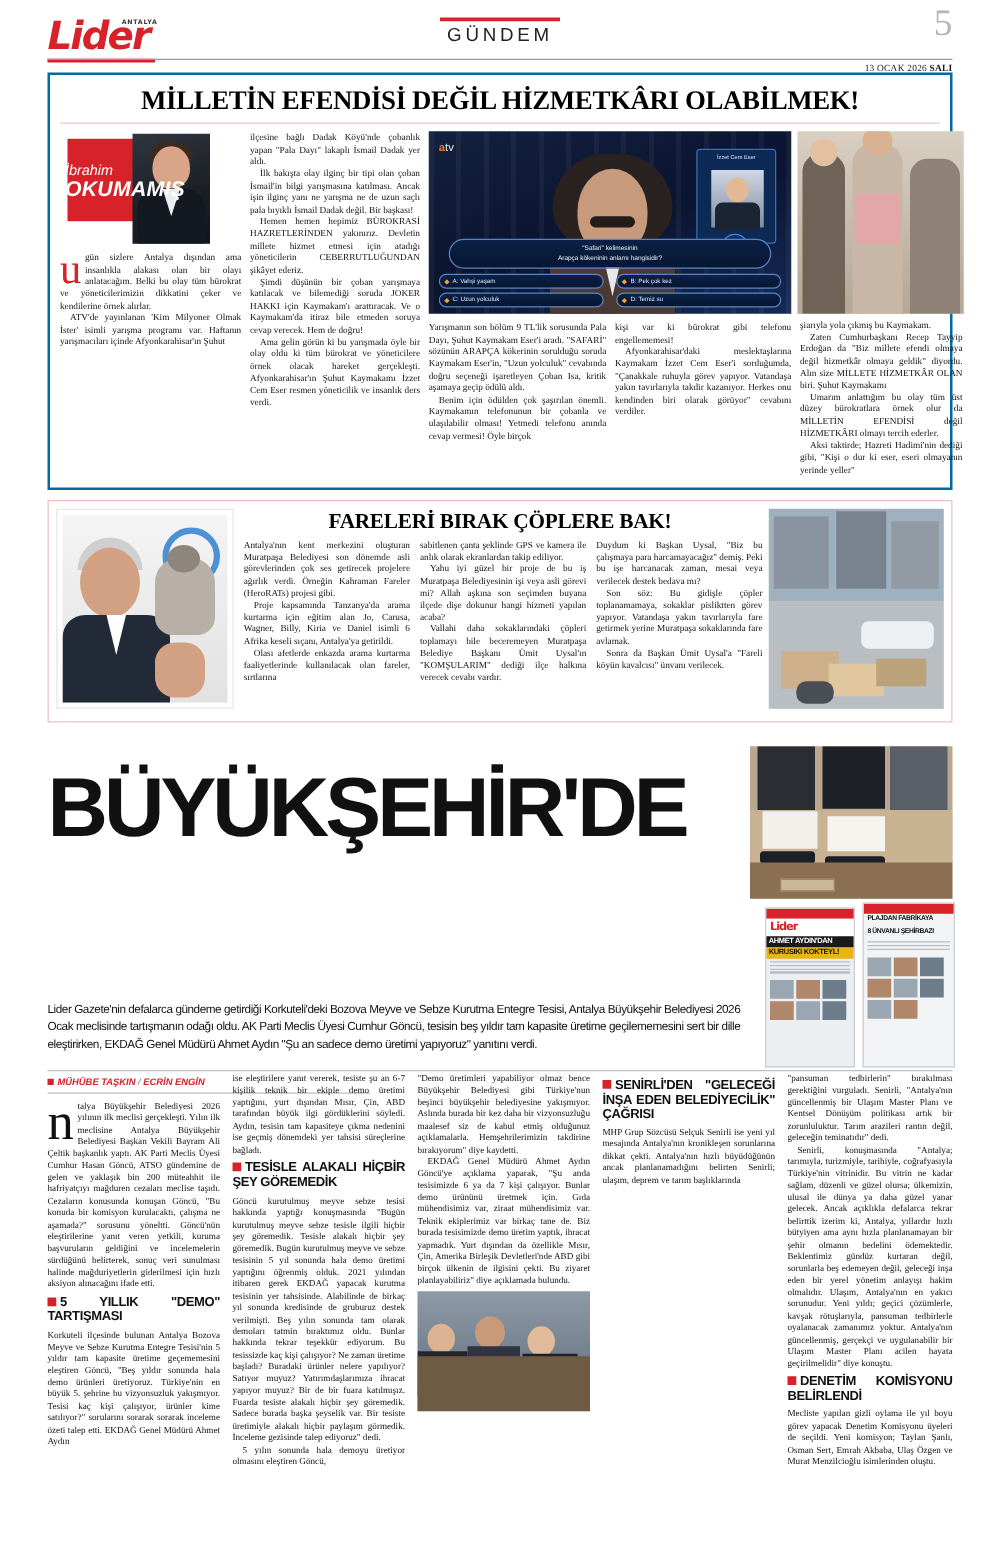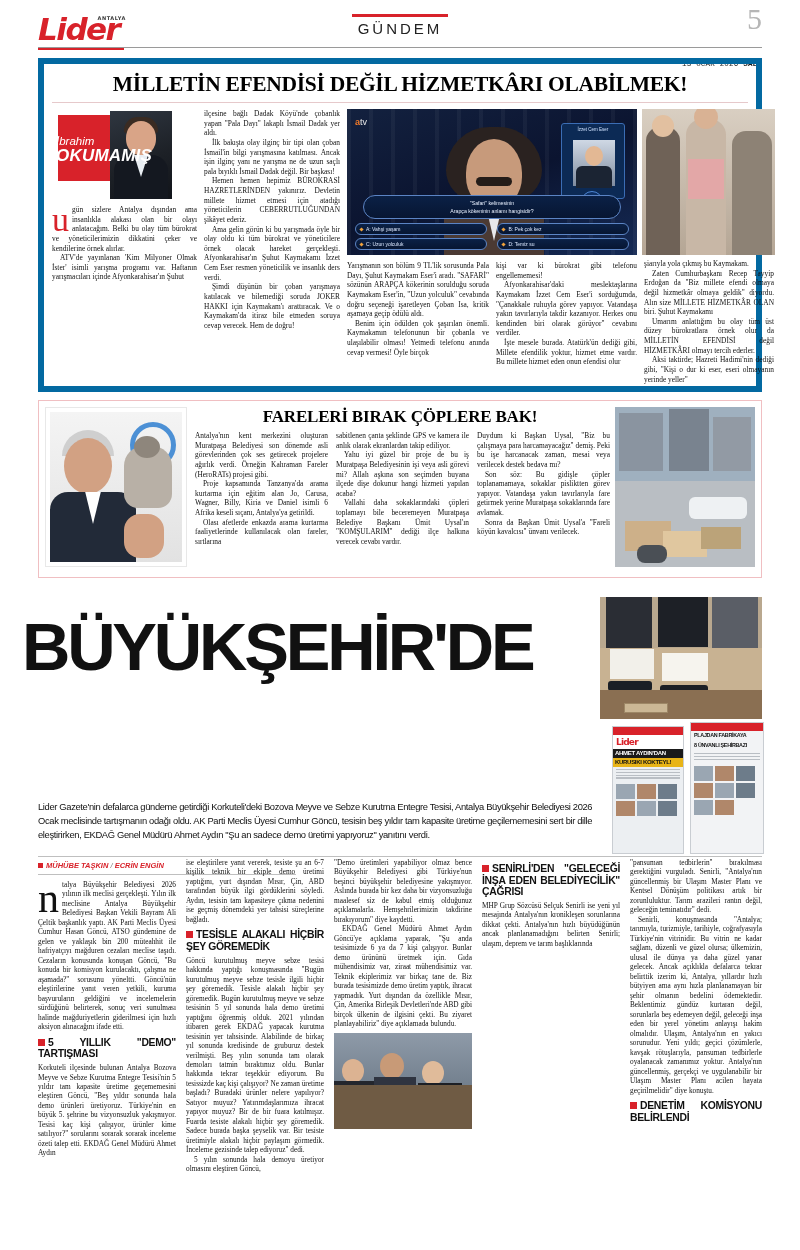--- a/index.html
+++ b/index.html
@@ -46,30 +46,30 @@
   .mast-rule {
     position:absolute; left: 38px; right: 38px; top: 47px;
     height: 1px; background: #9a9a9a;
   }
   .pagenum {
     position: absolute; right: 38px; top: 4px;
     font-family: "Liberation Serif", serif;
     font-size: 30px; color: #b6b6b6; line-height: 1;
   }
   .datebar {
-    position: absolute; right: 38px; top: 60px;
-    font-family: Liberation Mono, monospace;
+    position: absolute; right: 38px; top: 50px;
+    font-family: Liberation Serif, serif;
     font-size: 7.5px; color: #1c1c1c; letter-spacing: 0.2px; text-align: center;
   }
   .datebar b { font-weight: 700; }
 
   
   .art1 {
     position: absolute; left: 38px; top: 58px; width: 724px; height: 334px;
-    border: 6px solid #0369a1;
+    border: 2px solid #0369a1;
     padding: 6px 8px 4px;
   }
   .art1-head {
     font-family: "Liberation Serif", serif;
     font-weight: 700; font-style: normal;
     font-size: 21.5px; text-align: center; letter-spacing: -0.3px;
     color:#000; margin-top: 2px;
   }
   .art1-rule { height:1px; background:#e6c9cb; margin: 5px 0 6px; }
   .art1-body { position: relative; height: 290px; }
@@ -249,21 +249,21 @@
   .tp-bag { position:absolute; left:22px; bottom:4px; width:30px;height:18px;background:#4a4f55;border-radius:8px;}
 
   
   .kicker {
     position:absolute; left: 38px; top: 597px; width: 560px;
     font-family:"Liberation Sans", sans-serif;
     font-weight: 800; font-size: 15.5px; color:#e01f26;
     text-align:center; letter-spacing:-0.3px;
   }
   .mainhead {
-    position:absolute; left: 22px; top: 618px; width: 566px;
+    position:absolute; left: 38px; top: 618px; width: 566px;
     font-family:"Liberation Sans", sans-serif;
     font-weight: 800; font-size: 67px; line-height: 0.88;
     letter-spacing: -3.2px; color:#111;
   }
   .mainhead .l2 { display:block; }
 
   .standfirst {
     position:absolute; left: 38px; top: 800px; width: 556px;
     font-family:"Liberation Sans", sans-serif;
     font-size: 9.4px; line-height: 1.50; color:#111;
@@ -409,22 +409,22 @@
 
       <div class="c1 bodytext">
         <p class="dropcap noind">ugün sizlere Antalya dışından ama insanlıkla alakası olan bir olayı anlatacağım. Belki bu olay tüm bürokrat ve yöneticilerimizin dikkatini çeker ve kendilerine örnek alırlar.</p>
         <p>ATV'de yayınlanan 'Kim Milyoner Olmak İster' isimli yarışma programı var. Haftanın yarışmacıları içinde Afyonkarahisar'ın Şuhut</p>
       </div>
 
       <div class="c2 bodytext">
         <p class="noind">ilçesine bağlı Dadak Köyü'nde çobanlık yapan "Pala Dayı" lakaplı İsmail Dadak yer aldı.</p>
         <p>İlk bakışta olay ilginç bir tipi olan çoban İsmail'in bilgi yarışmasına katılması. Ancak işin ilginç yanı ne yarışma ne de uzun saçlı pala bıyıklı İsmail Dadak değil. Bir başkası!</p>
         <p>Hemen hemen hepimiz BÜROKRASİ HAZRETLERİNDEN yakınırız. Devletin millete hizmet etmesi için atadığı yöneticilerin CEBERRUTLUĞUNDAN şikâyet ederiz.</p>
+        <p>Şimdi düşünün bir çoban yarışmaya katılacak ve bilemediği soruda JOKER HAKKI için Kaymakam'ı arattıracak. Ve o Kaymakam'da itiraz bile etmeden soruya cevap verecek. Hem de doğru!</p>
         <p>Ama gelin görün ki bu yarışmada öyle bir olay oldu ki tüm bürokrat ve yöneticilere örnek olacak hareket gerçekleşti. Afyonkarahisar'ın Şuhut Kaymakamı İzzet Cem Eser resmen yöneticilik ve insanlık ders verdi.</p>
-        <p>Şimdi düşünün bir çoban yarışmaya katılacak ve bilemediği soruda JOKER HAKKI için Kaymakam'ı arattıracak. Ve o Kaymakam'da itiraz bile etmeden soruya cevap verecek. Hem de doğru!</p>
       </div>
 
       <div class="quizphoto">
         <div class="qp-stripe"></div>
         <div class="qp-logo"><span class="a">a</span>tv</div>
         <div class="qp-person">
           <span class="qp-hair"></span>
           <span class="qp-face"></span>
           <span class="qp-mous"></span>
           <span class="qp-body"></span>
@@ -462,21 +462,20 @@
       </div>
 
       <div class="c3 bodytext">
         <p class="noind">Yarışmanın son bölüm 9 TL'lik sorusunda Pala Dayı, Şuhut Kaymakam Eser'i aradı. "SAFARİ" sözünün ARAPÇA kökerinin sorulduğu soruda Kaymakam Eser'in, "Uzun yolculuk" cevabında doğru seçeneği işaretleyen Çoban Isa, kritik aşamaya geçip ödülü aldı.</p>
         <p>Benim için ödülden çok şaşırılan önemli. Kaymakamın telefonunun bir çobanla ve ulaşılabilir olması! Yetmedi telefonu anında cevap vermesi! Öyle birçok</p>
       </div>
 
       <div class="c4 bodytext">
         <p class="noind">kişi var ki bürokrat gibi telefonu engellememesi!</p>
         <p>Afyonkarahisar'daki meslektaşlarına Kaymakam İzzet Cem Eser'i sorduğumda, "Çanakkale ruhuyla görev yapıyor. Vatandaşa yakın tavırlarıyla takdir kazanıyor. Herkes onu kendinden biri olarak görüyor" cevabını verdiler.</p>
-        <p>İşte mesele burada. Atatürk'ün dediği gibi, Millete efendilik yoktur, hizmet etme vardır. Bu millete hizmet eden onun efendisi olur</p>
       </div>
 
       <div class="c5 bodytext">
         <div style="height:150px;"></div>
         <p class="noind">şiarıyla yola çıkmış bu Kaymakam.</p>
         <p>Zaten Cumhurbaşkanı Recep Tayyip Erdoğan da "Biz millete efendi olmaya değil hizmetkâr olmaya geldik" diyordu. Alın size MİLLETE HİZMETKÂR OLAN biri. Şuhut Kaymakamı</p>
         <p>Umarım anlattığım bu olay tüm üst düzey bürokratlara örnek olur da MİLLETİN EFENDİSİ değil HİZMETKÂRI olmayı tercih ederler.</p>
         <p>Aksi taktirde; Hazreti Hadimi'nin dediği gibi, "Kişi o dur ki eser, eseri olmayanın yerinde yeller"</p>
       </div>
 
@@ -636,15 +635,16 @@
     </div>
     <p class="noind">MHP Grup Sözcüsü Selçuk Senirli ise yeni yıl mesajında Antalya'nın kronikleşen sorunlarına dikkat çekti. Antalya'nın hızlı büyüdüğünün ancak planlanamadığını belirten Senirli; ulaşım, deprem ve tarım başlıklarında</p>
   </div>
 
   <div class="bcol b5 bodytext2">
     <p class="noind">"pansuman tedbirlerin" bırakılması gerektiğini vurguladı. Senirli, "Antalya'nın güncellenmiş bir Ulaşım Master Planı ve Kentsel Dönüşüm politikası artık bir zorunluluktur. Tarım arazileri rantın değil, geleceğin teminatıdır" dedi.</p>
     <p>Senirli, konuşmasında "Antalya; tarımıyla, turizmiyle, tarihiyle, coğrafyasıyla Türkiye'nin vitrinidir. Bu vitrin ne kadar sağlam, düzenli ve güzel olursa; ülkemizin, ulusal ile dünya ya daha güzel yanar gelecek. Ancak açıklıkla defalarca tekrar belirttik izerim ki, Antalya, yıllardır hızlı bütyiyen ama aynı hızla planlanamayan bir şehir olmanın bedelini ödemektedir. Beklentimiz gündüz kurtaran değil, sorunlarla beş edemeyen değil, geleceği inşa eden bir yerel yönetim anlayışı hakim olmalıdır. Ulaşım, Antalya'nın en yakıcı sorunudur. Yeni yıldı; geçici çözümlerle, kavşak rötuşlarıyla, pansuman tedbirlerle oyalanacak zamanımız yoktur. Antalya'nın güncellenmiş, gerçekçi ve uygulanabilir bir Ulaşım Master Planı acilen hayata geçirilmelidir" diye konuştu.</p>
     <div class="subhead">
       <span class="sq"></span><span>DENETİM KOMİSYONU BELİRLENDİ</span>
     </div>
+    <p class="noind">Mecliste yapılan gizli oylama ile yıl boyu görev yapacak Denetim Komisyonu üyeleri de seçildi. Yeni komisyon; Taylan Şanlı, Osman Sert, Emrah Akbaba, Ulaş Özgen ve Murat Menzilcioğlu isimlerinden oluştu.</p>
   </div>
 
 </div>
 
 </body></html>

